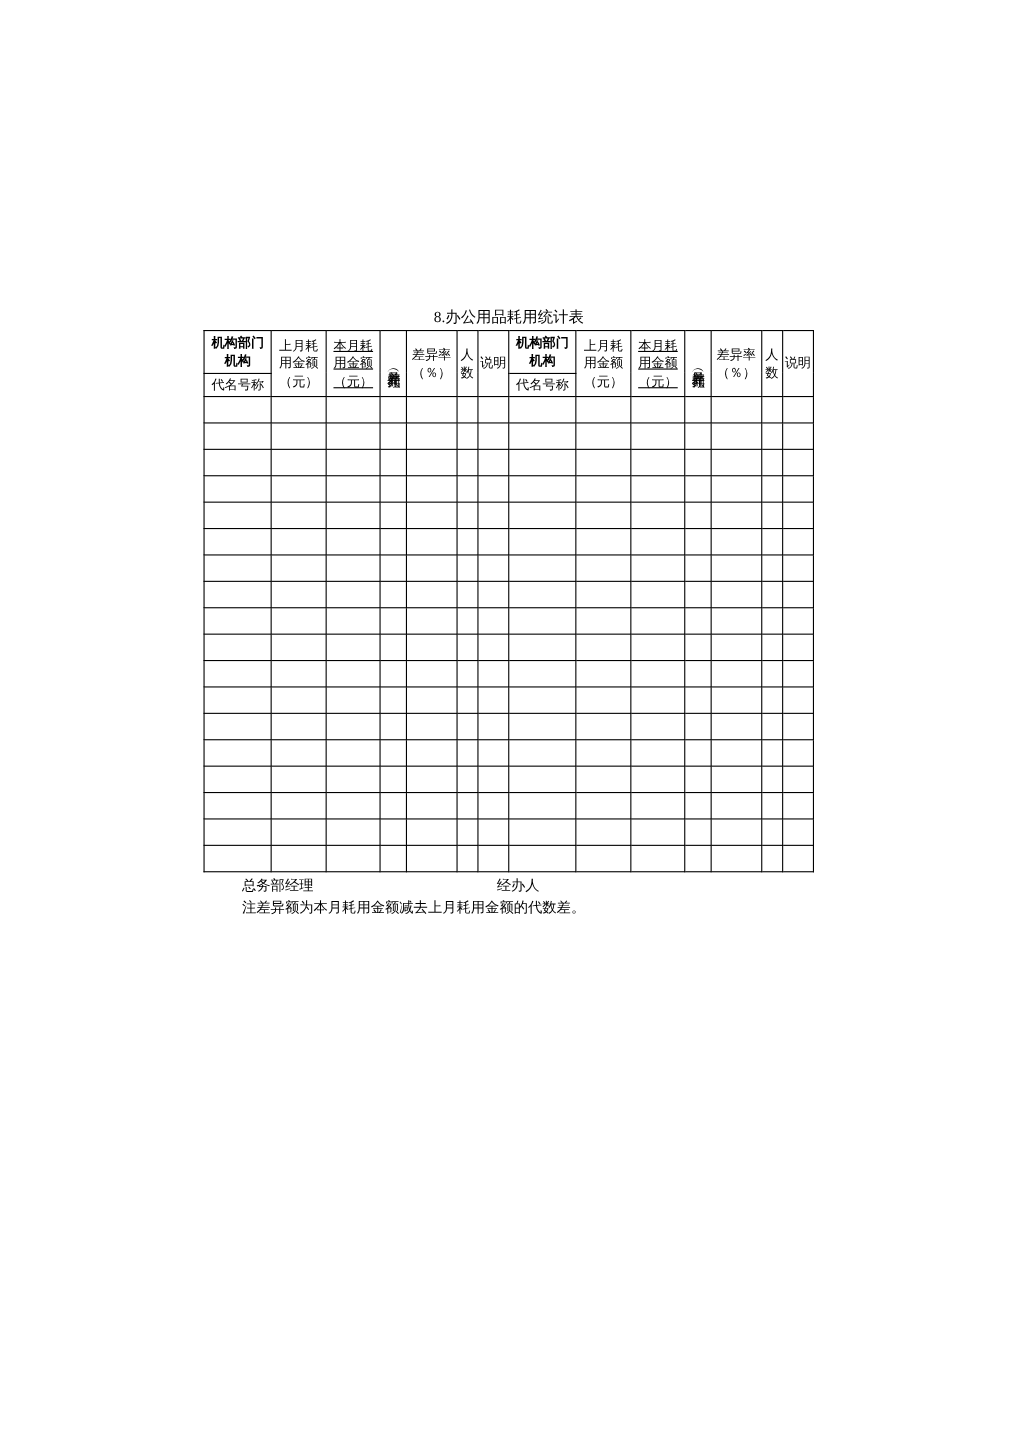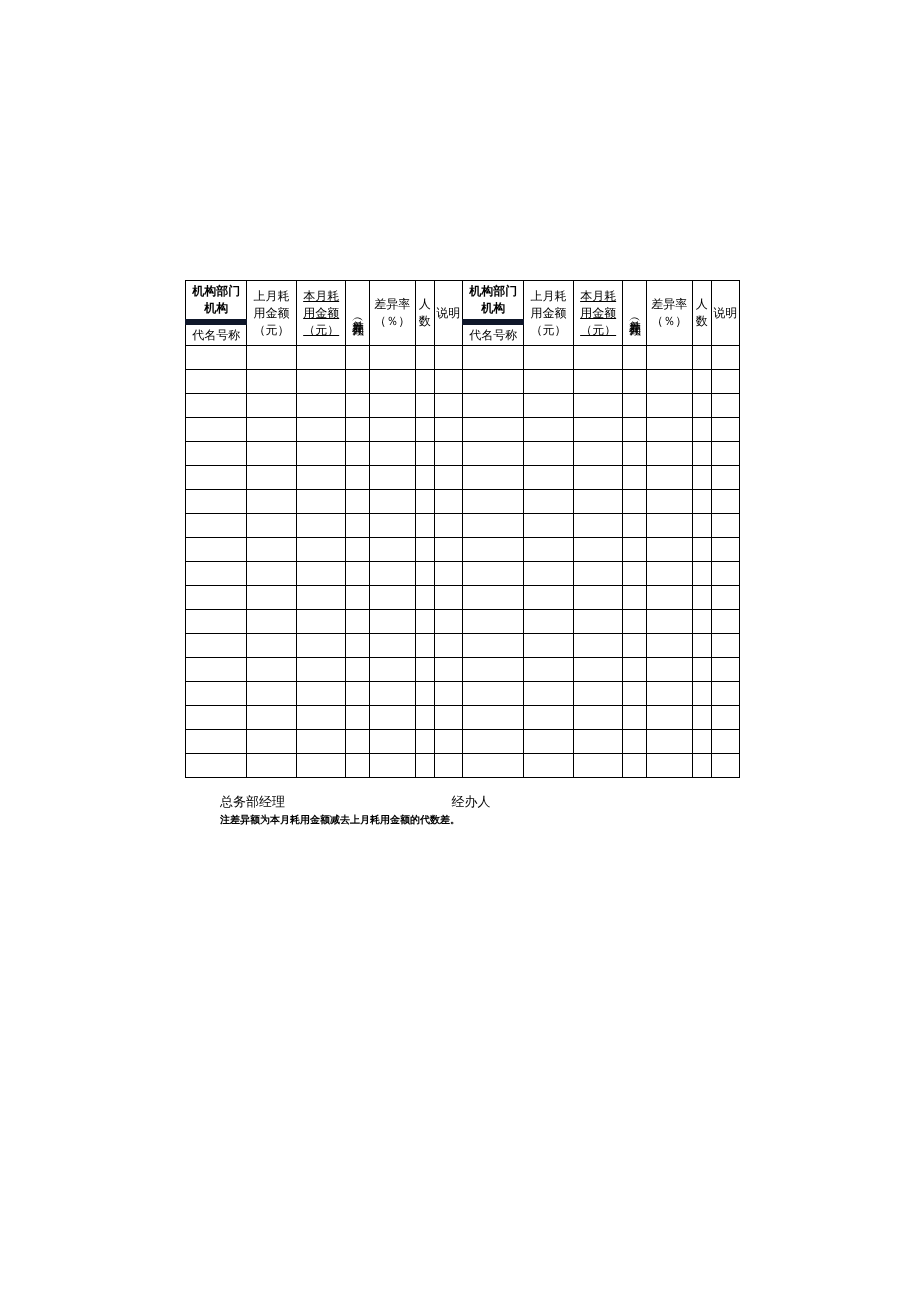--- a/index.html
+++ b/index.html
@@ -35,58 +35,58 @@
       font-weight: normal;
       text-align: center;
       vertical-align: middle;
       padding: 2px 1px;
       line-height: 1.4;
     }
     .header-row td {
       height: auto;
     }
     .sub-header td {
-      border-top: 6px solid #0f172a;
+      border-top: 1px solid #0f172a;
     }
     .data-row td {
       height: 24px;
     }
     .vertical-text {
       writing-mode: vertical-rl;
       text-orientation: upright;
       letter-spacing: 1px;
     }
     .col-org { width: 52px; font-weight: bold; }
     .col-last { width: 42px; font-family: Liberation Serif, serif; }
     .col-this { width: 42px; text-decoration: underline; }
     .col-diff { width: 18px; }
     .col-rate { width: 28px; }
     .col-people { width: 16px; }
     .col-note { width: 24px; }
     .footer-line {
       font-size: 13px;
       padding-left: 35px;
-      margin-top: 14px;
+      margin-top: 2px;
       line-height: 1.5;
     }
     .footer-line .gap {
       display: inline-block;
       width: 160px;
     }
     .note-line {
-      font-size: 10px;
+      font-size: 13px;
       padding-left: 35px;
       line-height: 1.5;
-      font-weight: bold;
     }
   </style>
 </head>
 <body>
 
 <div class="content">
+  <div class="title">8.办公用品耗用统计表</div>
 
   <table>
     <tbody>
         <tr class="header-row">
       <td class="col-org">机构部门机构</td>
       <td class="col-last" rowspan="2">上月耗用金额（元）</td>
       <td class="col-this" rowspan="2">本月耗用金额（元）</td>
       <td class="col-diff" rowspan="2"><span class="vertical-text">差异额（元）</span></td>
       <td class="col-rate" rowspan="2">差异率（％）</td>
       <td class="col-people" rowspan="2">人数</td>

